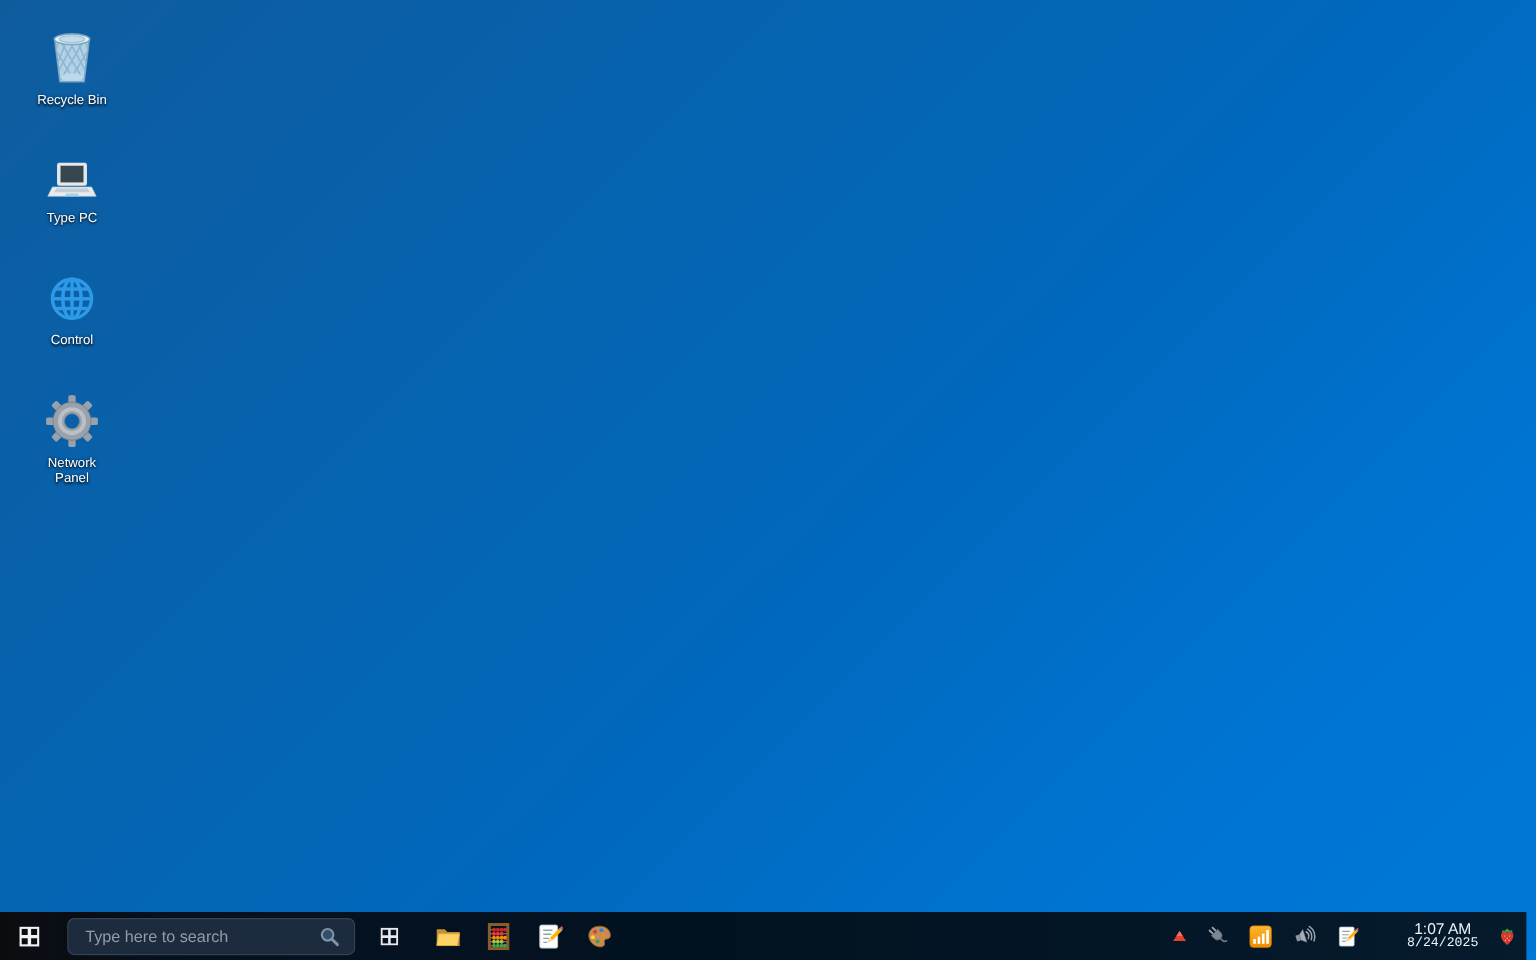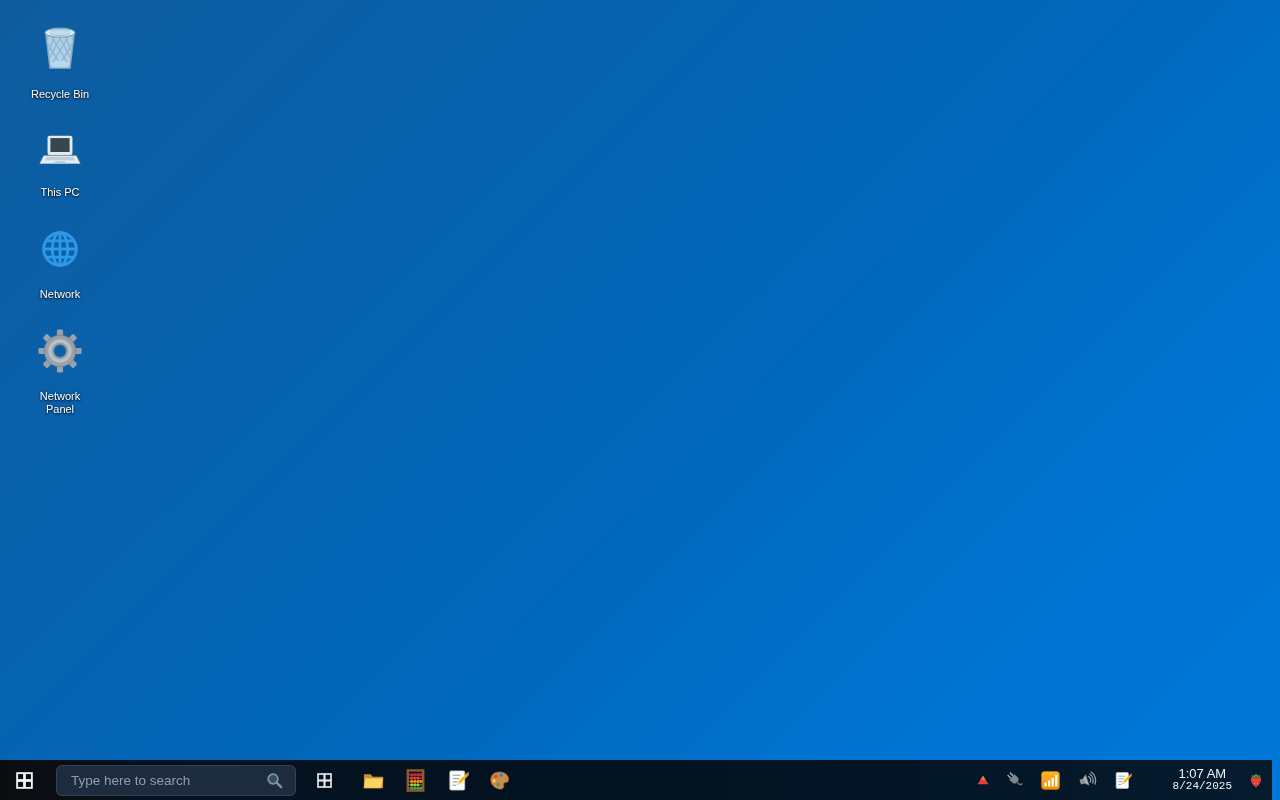--- a/index.html
+++ b/index.html
@@ -6,21 +6,21 @@
   html,body { width:1280px; height:800px; overflow:hidden; }
   body {
     font-family:"Liberation Sans", sans-serif;
     position:relative;
     background:linear-gradient(135deg,#0e5c9e 0%,#0a60a8 18%,#0068bc 55%,#0074d2 80%,#0078d7 100%);
   }
 
   
   .desktop-icon {
     position:absolute; left:22px; width:76px;
-    display:flex; flex-direction:column; align-items:center; gap:16px;
+    display:flex; flex-direction:column; align-items:center; gap:6px;
     cursor:pointer;
   }
   .desktop-icon .label {
     color:#fff; font-size:11px; line-height:13px; text-align:center;
     max-width:62px;
     text-shadow:0 1px 2px rgba(0,0,0,.85), 0 0 3px rgba(0,0,0,.45);
   }
   #icon-recycle { top:24px; }
   #icon-thispc  { top:134px; }
   #icon-network { top:226px; }
@@ -96,35 +96,35 @@
 </div>
 
 <div class="desktop-icon" id="icon-thispc">
   <svg width="46" height="36" viewBox="0 0 48 36">
     <rect x="11" y="1" width="26" height="20" rx="2" fill="#e3e8eb"></rect>
     <rect x="14" y="3.5" width="20" height="14.5" fill="#37474f"></rect>
     <polygon points="7,22 41,22 45,30 3,30" fill="#e6ebee" stroke="#c2cbd1" stroke-width="0.6"></polygon>
     <polygon points="10.5,23.2 37.5,23.2 39.8,26.6 8.2,26.6" fill="#c4cdd3"></polygon>
     <polygon points="19,27.6 29,27.6 30,30 18,30" fill="#a9cfe4"></polygon>
   </svg>
-  <span class="label">This PC</span>
+  <span class="label">Type PC</span>
 </div>
 
 <div class="desktop-icon" id="icon-network">
   <svg width="46" height="46" viewBox="0 0 48 48">
     <g fill="none" stroke="#2d9ae8" stroke-width="3">
       <circle cx="24" cy="24" r="17"></circle>
       <ellipse cx="24" cy="24" rx="8" ry="17"></ellipse>
       <line x1="24" y1="7" x2="24" y2="41"></line>
       <line x1="10" y1="15.5" x2="38" y2="15.5"></line>
       <line x1="7" y1="24" x2="41" y2="24"></line>
       <line x1="10" y1="32.5" x2="38" y2="32.5"></line>
     </g>
   </svg>
-  <span class="label">Network</span>
+  <span class="label">Control</span>
 </div>
 
 <div class="desktop-icon" id="icon-control">
   <svg width="46" height="46" viewBox="0 0 48 48">
     <g fill="#99a2ab">
       <rect x="20.8" y="1.5" width="6.4" height="9" rx="1.5"></rect>
       <rect x="20.8" y="1.5" width="6.4" height="9" rx="1.5" transform="rotate(45 24 24)"></rect>
       <rect x="20.8" y="1.5" width="6.4" height="9" rx="1.5" transform="rotate(90 24 24)"></rect>
       <rect x="20.8" y="1.5" width="6.4" height="9" rx="1.5" transform="rotate(135 24 24)"></rect>
       <rect x="20.8" y="1.5" width="6.4" height="9" rx="1.5" transform="rotate(180 24 24)"></rect>

